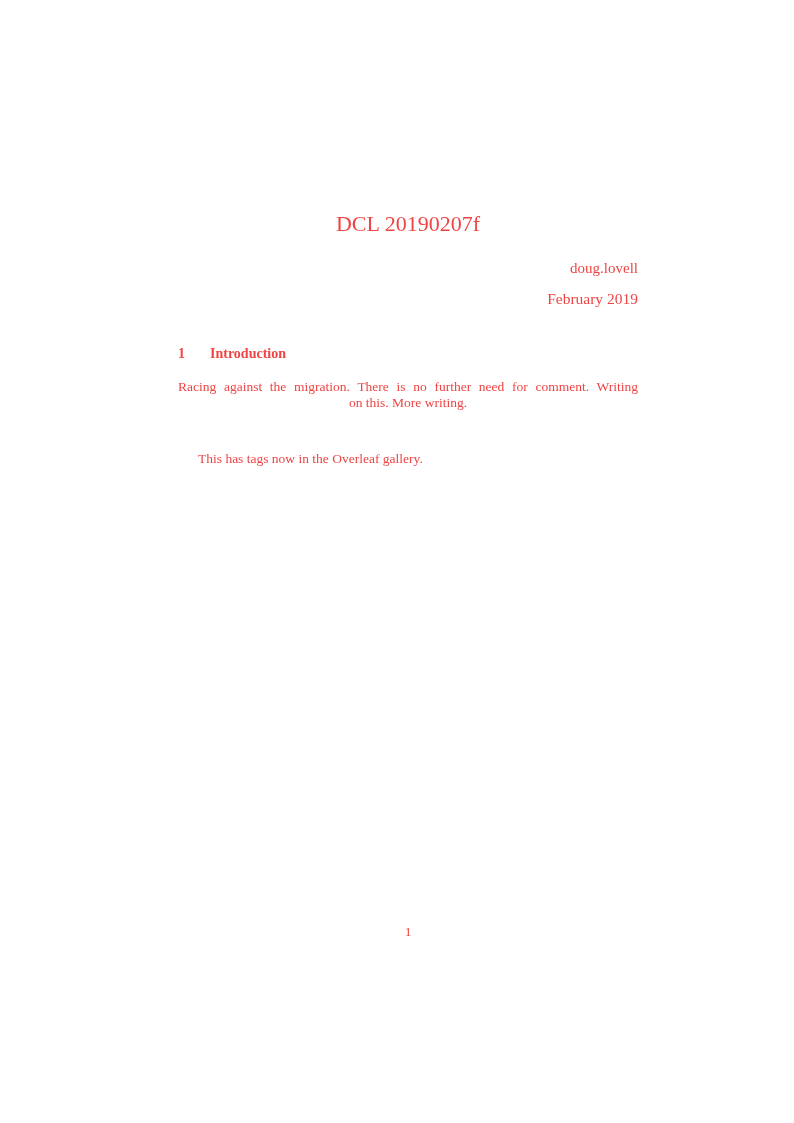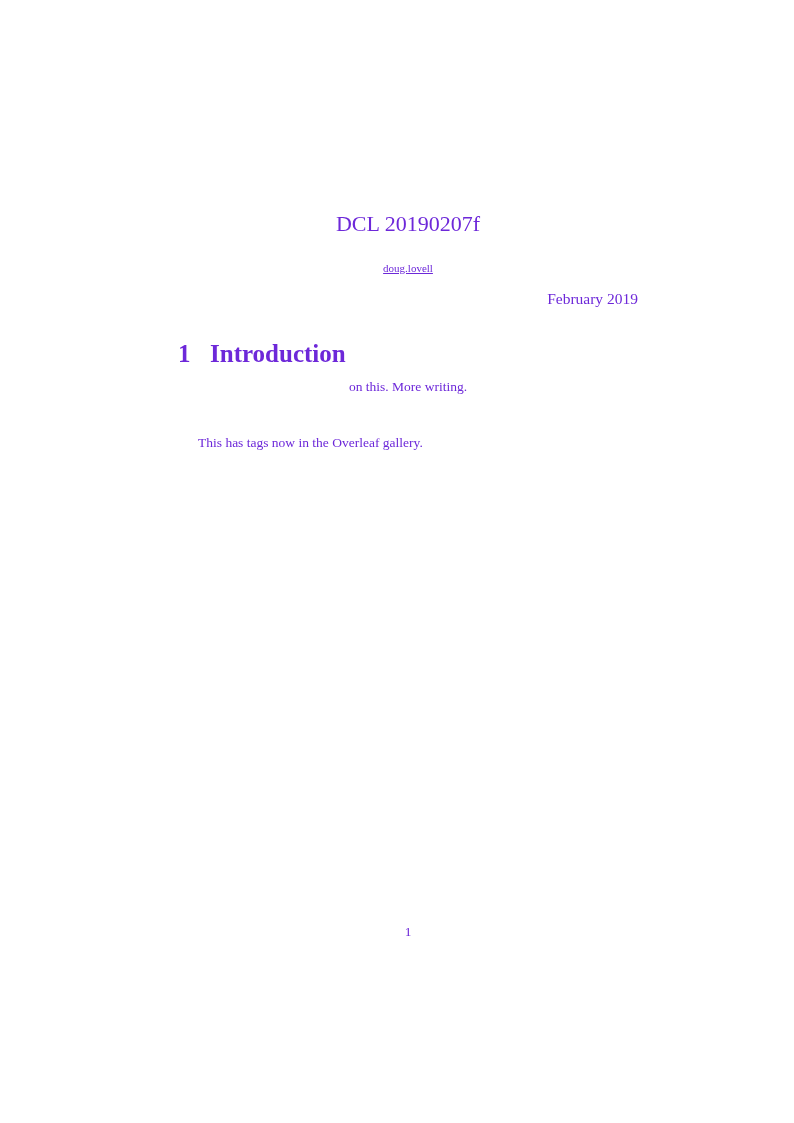--- a/index.html
+++ b/index.html
@@ -6,50 +6,49 @@
     margin: 0;
     padding: 0;
     background: #ffffff;
   }
   .page {
     position: relative;
     width: 794px;
     height: 1123px;
     background: #ffffff;
     font-family: "Liberation Serif", "DejaVu Serif", serif;
-    color: #6d28d9;
+    color: #ef4444;
     overflow: hidden;
   }
   .textblock {
     position: absolute;
     left: 178px;
     width: 460px;
   }
   .doc-title {
     top: 211px;
     text-align: center;
     font-size: 22px;
     line-height: 26px;
   }
   .doc-author {
     top: 259px;
-    text-align: center;
-    font-size: 11px;
+    text-align: right;
+    font-size: 15px;
     line-height: 18px;
-    text-decoration: underline;
   }
   .doc-date {
     top: 290px;
     text-align: right;
     font-size: 15.5px;
     line-height: 18px;
   }
   .section-heading {
     top: 343px;
-    font-size: 25px;
+    font-size: 14px;
     font-weight: bold;
     line-height: 22px;
   }
   .section-number {
     display: inline-block;
     width: 32px;
   }
   .body-text {
     top: 379px;
     font-size: 13.5px;
@@ -83,19 +82,20 @@
 
   <div class="textblock doc-author">doug.lovell</div>
 
   <div class="textblock doc-date">February 2019</div>
 
   <div class="textblock section-heading">
     <span class="section-number">1</span><span>Introduction</span>
   </div>
 
   <div class="textblock body-text">
+    <div class="line-justified">Racing against the migration. There is no further need for comment. Writing</div>
     <div class="line-plain">on this. More writing.</div>
     <div class="para-indented">This has tags now in the Overleaf gallery.</div>
   </div>
 
   <div class="textblock page-number">1</div>
 
 </div>
 
 </body></html>

